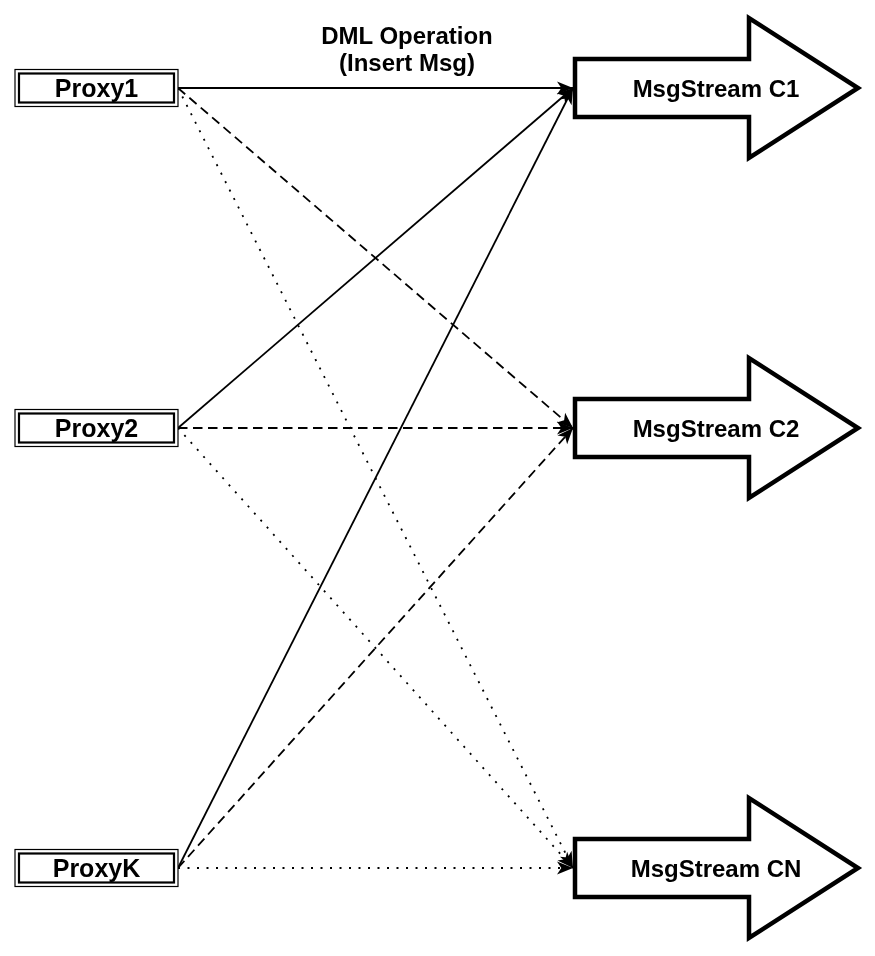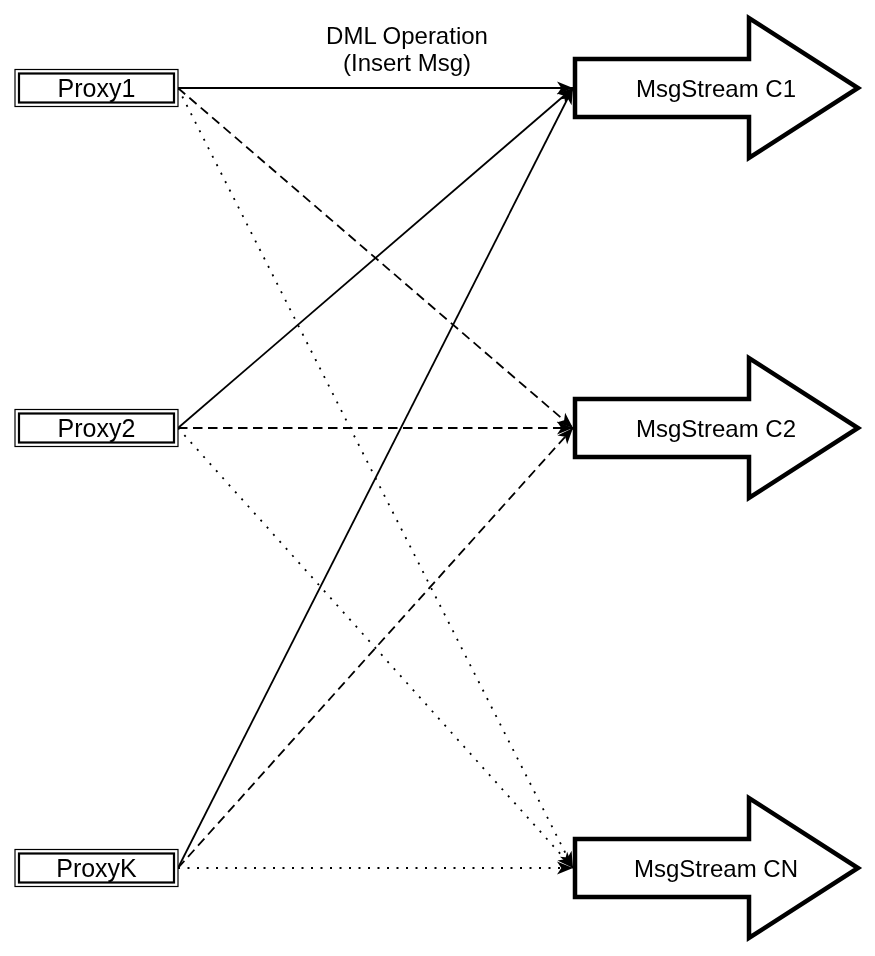--- a/index.html
+++ b/index.html
@@ -6,20 +6,21 @@
     margin: 0;
     padding: 0;
     background: #ffffff;
   }
   .stage {
     position: relative;
     width: 875px;
     height: 956px;
     background: #ffffff;
     overflow: hidden;
+    font-weight: bold;
   }
   svg { display: block; }
   text {
     font-family: "Liberation Sans", sans-serif;
     fill: #000000;
   }
   .proxy-label   { font-size: 25px; text-anchor: middle; }
   .stream-label  { font-size: 24px; text-anchor: middle; }
   .annotation-text { font-size: 24px; text-anchor: middle; }
   .box-outer {

